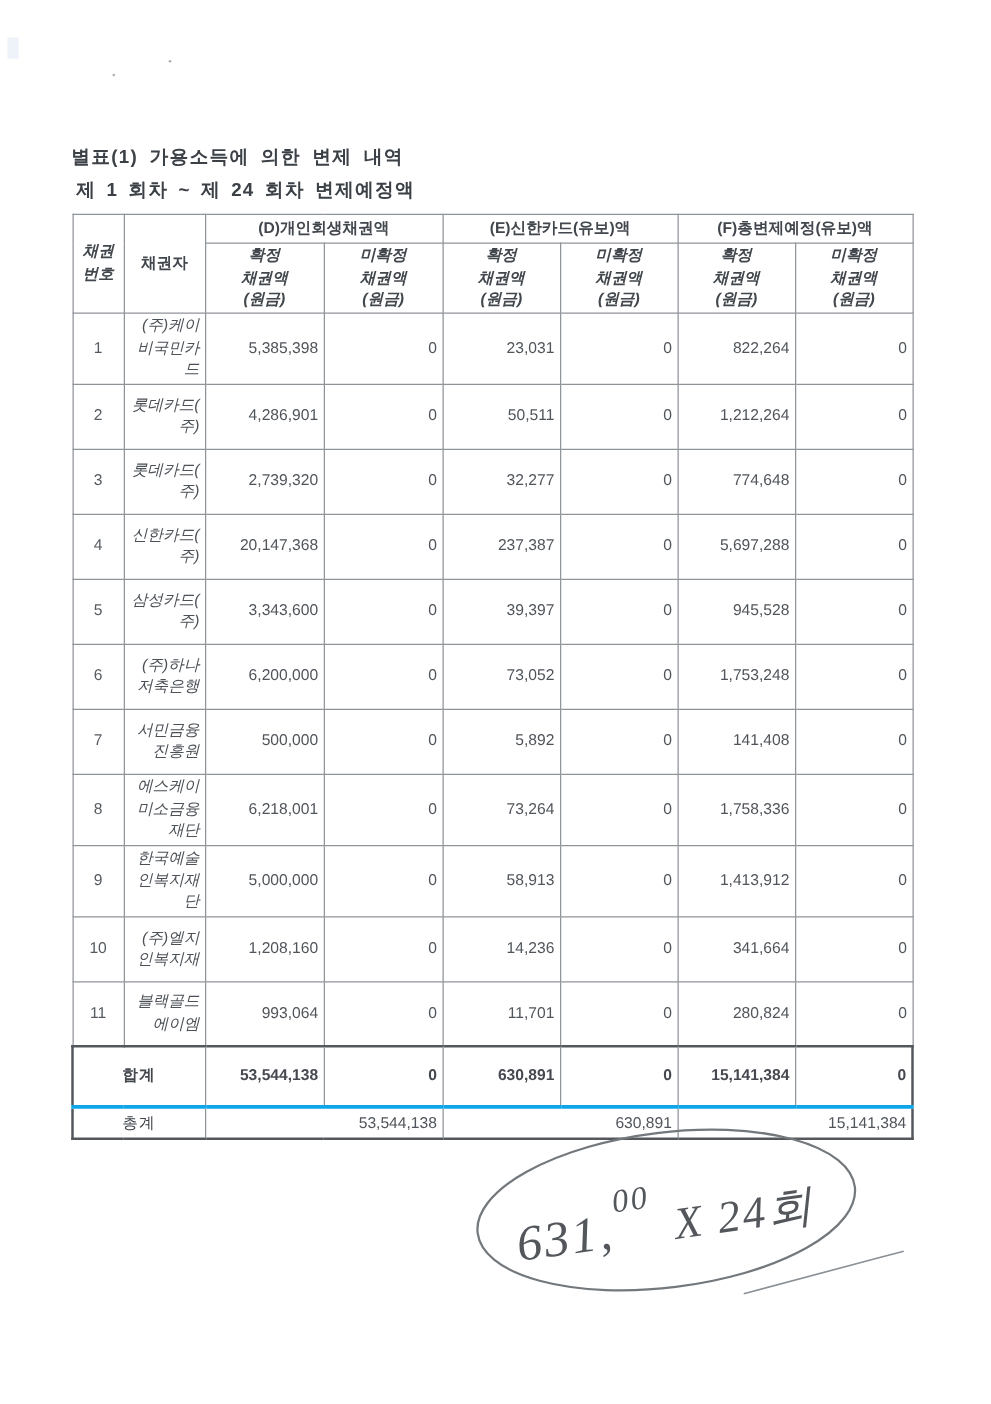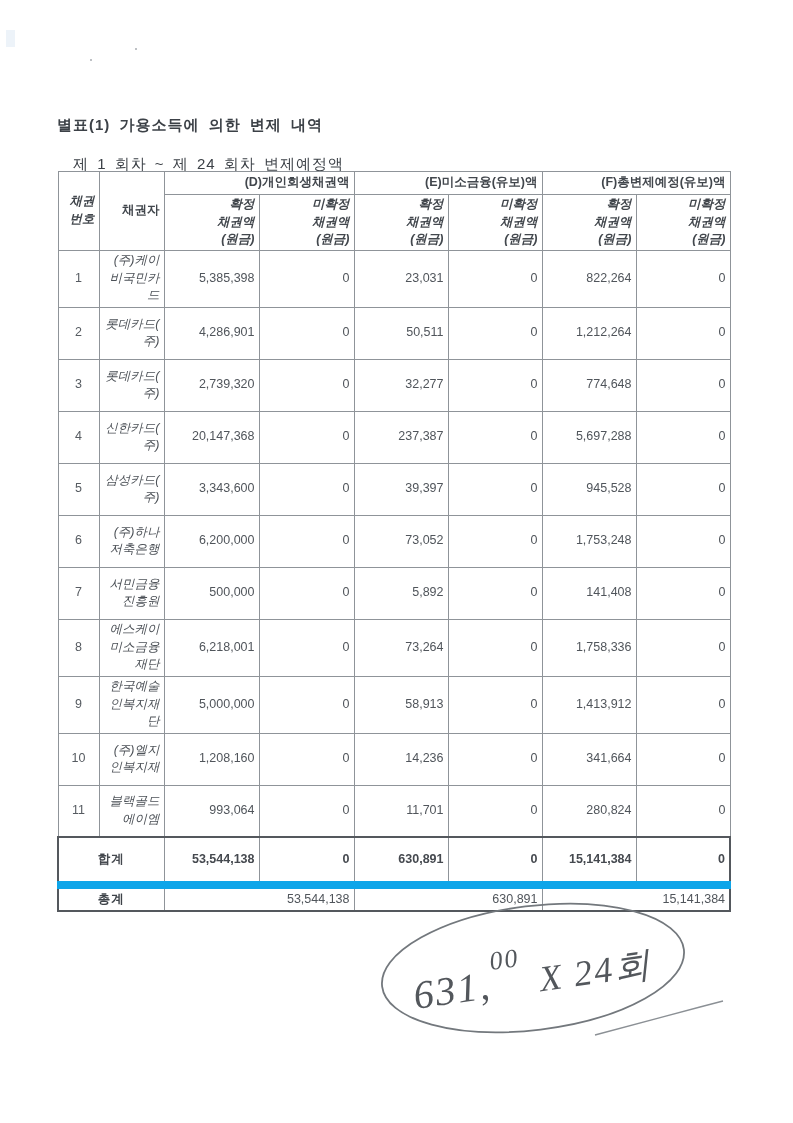--- a/index.html
+++ b/index.html
@@ -9,44 +9,44 @@
   }
   .artifact-square{position:absolute;left:6px;top:30px;width:9px;height:17px;background:#edf3f9;}
   .speck{position:absolute;width:2px;height:2px;background:#a9adb2;border-radius:50%;}
   .speck.s1{left:135px;top:48px;}
   .speck.s2{left:90px;top:59px;}
   .title{
     position:absolute;left:57px;top:116px;margin:0;
     font-size:15px;font-weight:bold;color:#3c4147;letter-spacing:1px;word-spacing:4px;
   }
   .subtitle{
-    position:absolute;left:57px;top:139px;margin:16px;
-    font-size:15px;font-weight:normal;color:#3c4147;letter-spacing:1px;word-spacing:3px;
+    position:absolute;left:57px;top:139px;margin:4px;
+    font-size:15px;font-weight:bold;color:#3c4147;letter-spacing:1px;word-spacing:3px;
   }
   table.repay{
     position:absolute;left:57px;top:171px;width:672px;
     border-collapse:collapse;table-layout:fixed;
   }
   table.repay th, table.repay td{
     border:1px solid #8f9499;box-sizing:border-box;
     font-size:12.5px;line-height:1.4;padding:1px 4px;
   }
-  table.repay th{font-weight:bold;color:#42474d;text-align:right;vertical-align:middle;margin-left:14px;}
+  table.repay th{font-weight:bold;color:#42474d;text-align:center;vertical-align:middle;margin-left:14px;}
   .wrap{white-space:pre-line;font-style:italic;}
   .h-group{height:23px;}
   .h-sub{height:44px;}
   .h-sub th{line-height:1.45;}
   .r2 td{height:52px;}
   .r3 td{height:57px;}
   td.c-no{text-align:center;color:#565b61;}
   td.c-cred{text-align:right;color:#4c5157;line-height:1.4;padding:1px 2px;}
   td.c-num{text-align:right;padding-right:8px;color:#50555b;vertical-align:middle;}
-  td.c-label{text-align:center;font-weight:bold;color:#3e4349;letter-spacing:1px;}
+  td.c-label{text-align:center;font-weight:normal;color:#3e4349;letter-spacing:1px;}
   tr.sum td{
-    height:48px;border-top:2px solid #54585d;border-bottom:8px solid #0ea5e9;
+    height:48px;border-top:2px solid #54585d;border-bottom:3px solid #0ea5e9;
     font-weight:bold;color:#45494f;
   }
   tr.sum td:first-child{border-left:2px solid #54585d;}
   tr.sum td:last-child{border-right:2px solid #54585d;}
   tr.grand td{height:26px;border-bottom:2px solid #54585d;}
   tr.grand td:first-child{border-left:2px solid #54585d;}
   tr.grand td:last-child{border-right:2px solid #54585d;}
   svg.handwriting{position:absolute;left:355px;top:888px;width:370px;height:185px;}
   .hw-text{
     font-family:"Liberation Serif", serif;font-style:italic;
@@ -73,21 +73,21 @@
       <col style="width:94px">
     <col style="width:94px">
       <col style="width:94px">
   </colgroup>
   <thead>
     <tr class="h-group">
       <th rowspan="2" class="wrap">채권
 번호</th>
       <th rowspan="2">채권자</th>
       <th colspan="2">(D)개인회생채권액</th>
-      <th colspan="2">(E)미소금융(유보)액</th>
+      <th colspan="2">(E)신한카드(유보)액</th>
       <th colspan="2">(F)총변제예정(유보)액</th>
     </tr>
     <tr class="h-sub">
       <th class="wrap">확정
 채권액
 (원금)</th>
       <th class="wrap">미확정
 채권액
 (원금)</th>
       <th class="wrap">확정

